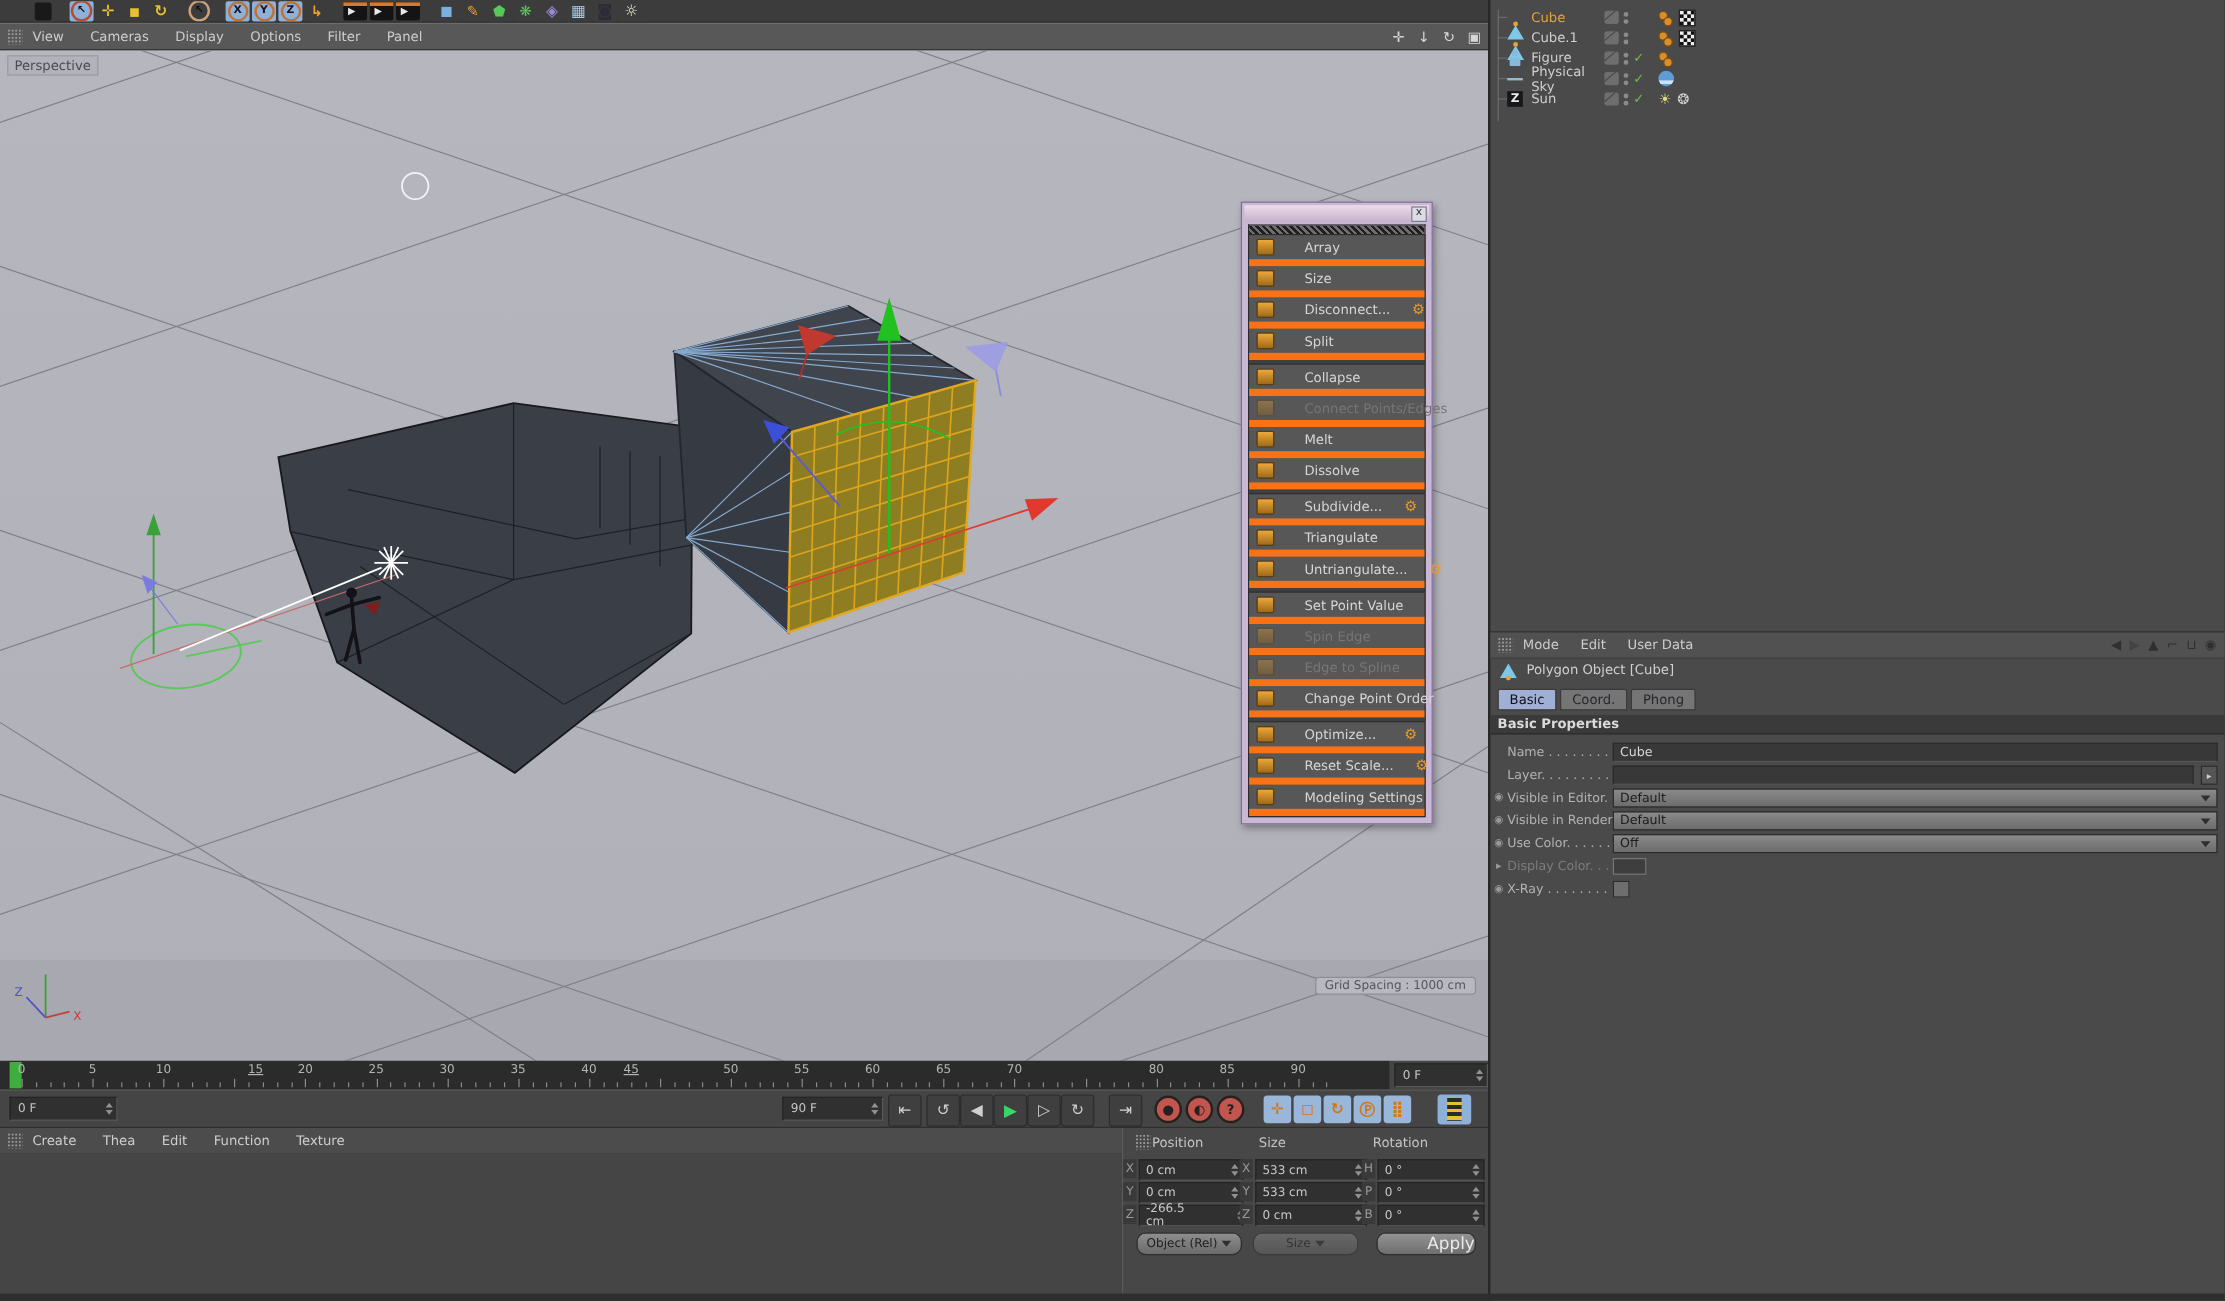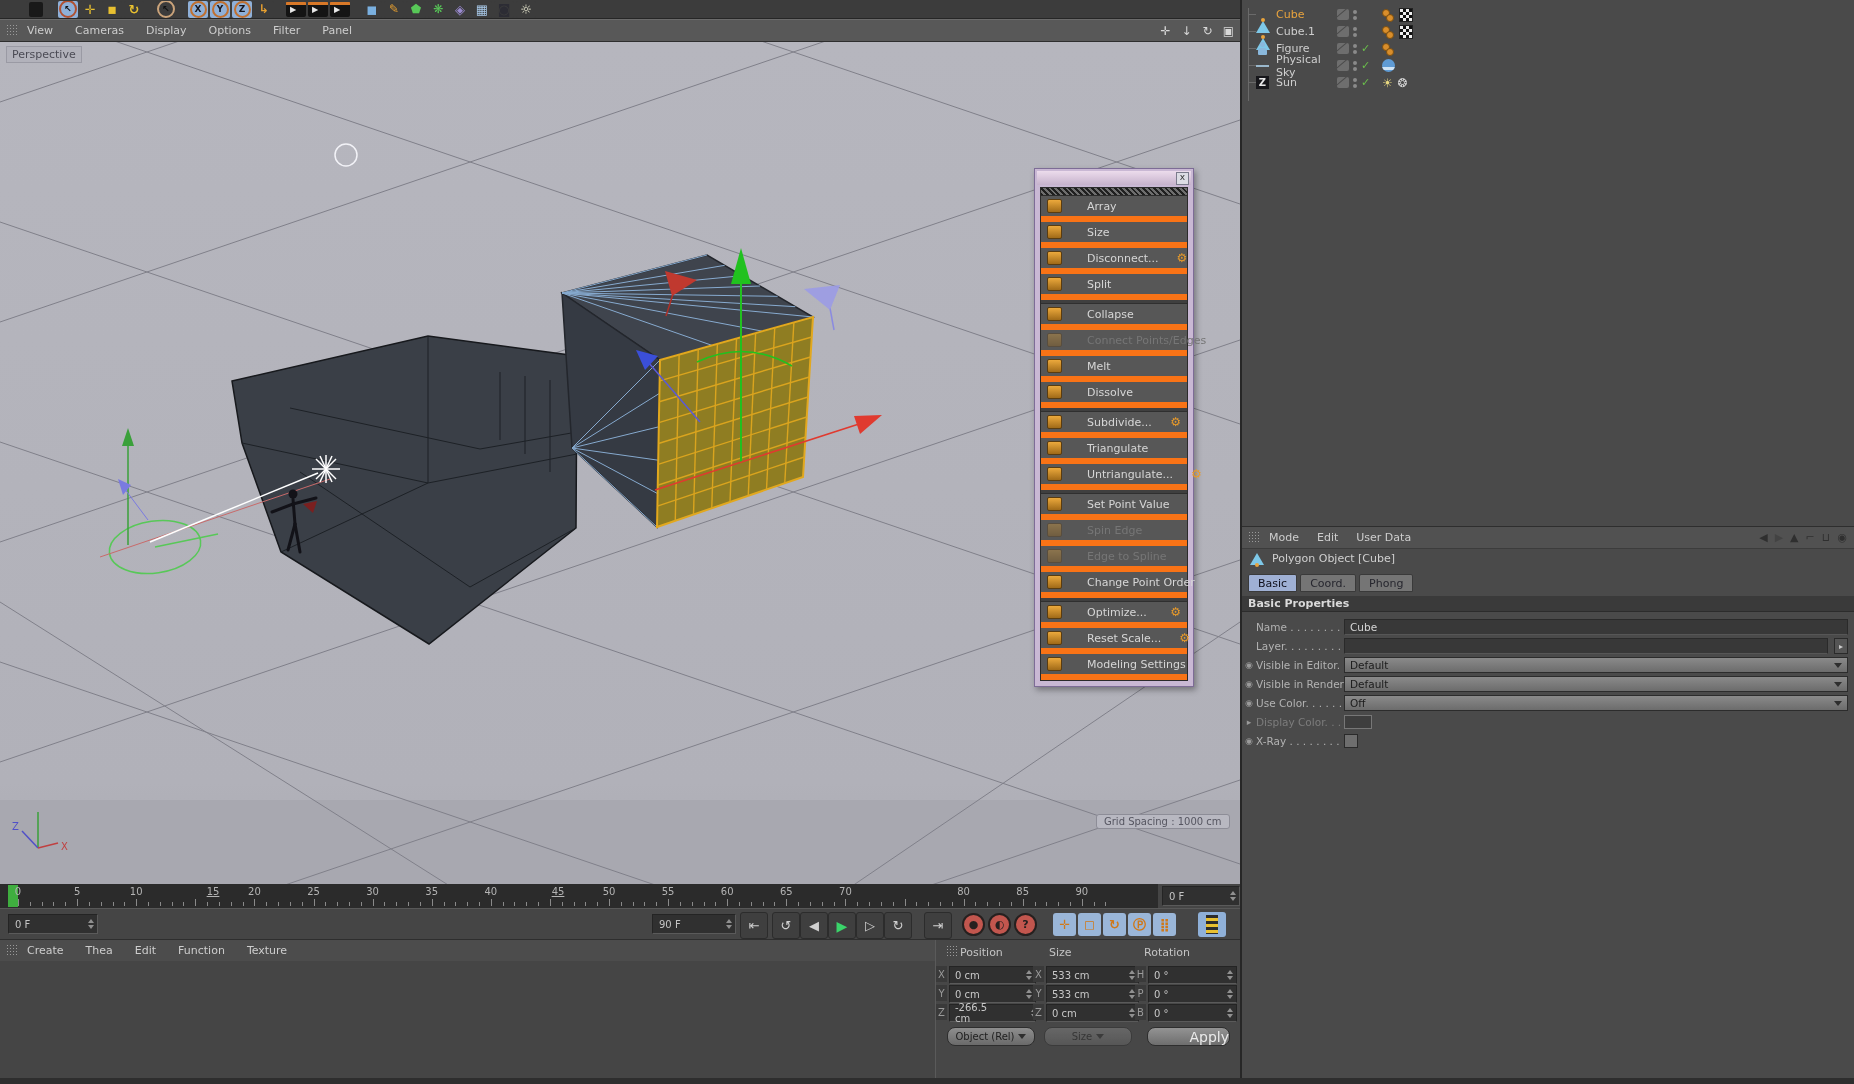--- a/index.html
+++ b/index.html
@@ -500,21 +500,21 @@
     <div id="curmark"></div>
   <span class="rlab" style="left: 18px;">0</span>
       <span class="rlab" style="left: 77.1px;">5</span>
       <span class="rlab" style="left: 136.2px;">10</span>
       <span class="rlab" style="left: 213px; text-decoration: underline;">15</span>
       <span class="rlab" style="left: 254.4px;">20</span>
       <span class="rlab" style="left: 313.5px;">25</span>
       <span class="rlab" style="left: 372.6px;">30</span>
       <span class="rlab" style="left: 431.7px;">35</span>
       <span class="rlab" style="left: 490.8px;">40</span>
-      <span class="rlab" style="left: 558px; text-decoration: underline;">45</span>
+      <span class="rlab" style="left: 526px; text-decoration: underline;">45</span>
       <span class="rlab" style="left: 609px;">50</span>
       <span class="rlab" style="left: 668.1px;">55</span>
       <span class="rlab" style="left: 727.2px;">60</span>
       <span class="rlab" style="left: 786.3px;">65</span>
       <span class="rlab" style="left: 845.4px;">70</span>
       <span class="rlab" style="left: 904.5px; margin-top: 32px;">75</span>
       <span class="rlab" style="left: 963.6px;">80</span>
       <span class="rlab" style="left: 1022.7px;">85</span>
       <span class="rlab" style="left: 1081.8px;">90</span>
       <span class="tick" style="left: 18px; top: 15px; height: 7px;"></span>

